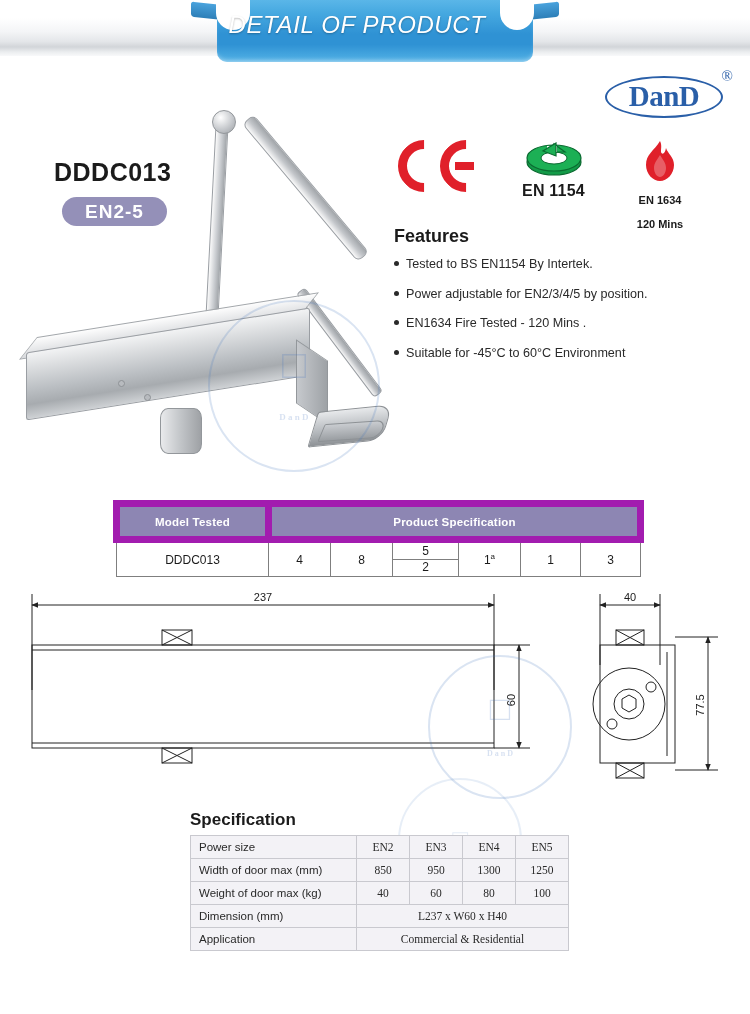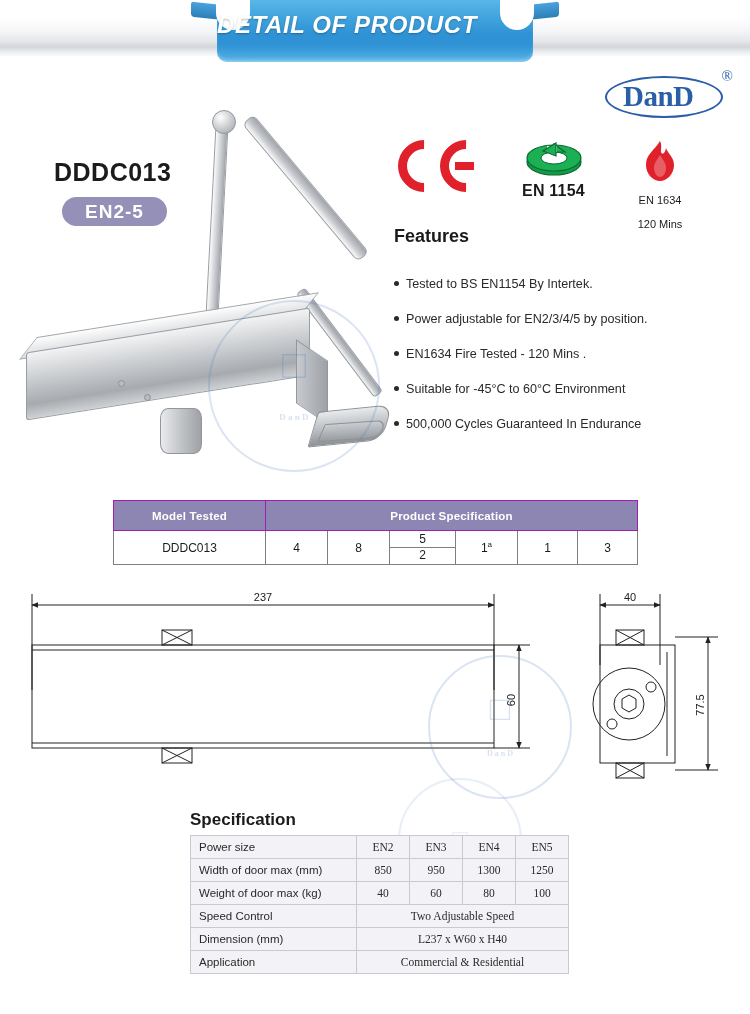--- a/index.html
+++ b/index.html
@@ -57,24 +57,24 @@
     top: 0; width: 34px; height: 30px;
     background: #ffffff;
     border-radius: 0 0 30px 30px;
   }
   .ribbon-notch.l { left: -1px; }
   .ribbon-notch.r { right: -1px; }
   .ribbon-title {
     position: absolute;
     left: 0; top: 11px;
     width: 280px;
-    text-align: left;
+    text-align: center;
     color: #ffffff;
     font-size: 24px;
-    font-weight: bold;
+    font-weight: normal;
     letter-spacing: .6px;
     font-style: italic;
     text-shadow: 0 1px 2px rgba(0,0,0,.28);
   }
 
   
   .logo-wrap {
     position: absolute;
     left: 605px; top: 68px;
     width: 130px; height: 52px;
@@ -82,22 +82,23 @@
   .logo-ellipse {
     position: absolute;
     left: 0; top: 8px;
     width: 118px; height: 42px;
     border: 2px solid #2a5fa8;
     border-radius: 50%;
     box-sizing: border-box;
   }
   .logo-text {
     position: absolute;
-    left: 18px; top: 12px;
+    left: 0; top: 12px;
     width: 118px;
+    text-align: center;
     font-family: "Liberation Serif", serif;
     font-size: 29px;
     font-weight: bold;
     color: #2a5fa8;
     letter-spacing: -.5px;
   }
   .logo-reg {
     position: absolute;
     right: 2px; top: 0px;
     font-size: 15px;
@@ -296,21 +297,21 @@
   }
   .fire-block {
     position: absolute;
     left: 214px; top: 0;
     width: 96px;
     text-align: center;
   }
   .flame-holder { width: 52px; height: 44px; margin: 0 auto 1px; }
   .fire-cap {
     font-size: 11px;
-    font-weight: normal;
+    font-weight: bold;
     color: #1b1b1b;
     line-height: 1.25;
     margin-top: 10px;
   }
 
   
   .features-title {
     position: absolute;
     left: 394px; top: 226px;
     font-size: 18px;
@@ -321,21 +322,20 @@
     position: absolute;
     left: 394px; top: 257px;
     width: 330px;
   }
   .feature-item {
     font-size: 12.6px;
     color: #2a2a2a;
     margin-bottom: 14.5px;
     line-height: 1.2;
     white-space: nowrap;
-    margin-top: 20px;
   }
   .feature-item .dot {
     display: inline-block;
     width: 5px; height: 5px;
     border-radius: 50%;
     background: #2a2a2a;
     margin-right: 7px;
     vertical-align: 2px;
   }
 
@@ -346,21 +346,21 @@
     width: 524px;
     border-collapse: collapse;
     table-layout: fixed;
   }
   .class-table th {
     background: #8d86b3;
     color: #ffffff;
     font-size: 11.5px;
     font-weight: bold;
     height: 27px;
-    border: 1px solid #a21caf;
+    border: 7px solid #a21caf;
     letter-spacing: .2px;
   }
   .class-table td {
     border: 1px solid #7f7f7f;
     height: 31px;
     text-align: center;
     font-size: 12px;
     color: #1b1b1b;
     background: #ffffff;
   }
@@ -487,21 +487,20 @@
     <div class="fire-cap">120 Mins</div>
   </div>
 </div>
 
 <div class="features-title">Features</div>
 <div class="features-list">
   <div class="feature-item"><span class="dot"></span><span>Tested to BS EN1154 By Intertek.</span></div>
   <div class="feature-item"><span class="dot"></span><span>Power adjustable for EN2/3/4/5 by position.</span></div>
   <div class="feature-item"><span class="dot"></span><span>EN1634 Fire Tested - 120 Mins .</span></div>
   <div class="feature-item"><span class="dot"></span><span>Suitable for -45°C to 60°C Environment</span></div>
-  <div class="feature-item"><span class="dot"></span><span>500,000 Cycles Guaranteed In Endurance</span></div>
 </div>
 
 <table class="class-table">
   <colgroup>
     <col style="width:152px">
       <col style="width:62px">
       <col style="width:62px">
     <col style="width:66px">
       <col style="width:62px">
       <col style="width:60px">
@@ -621,24 +620,20 @@
     <td class="val">1250</td>
   </tr>
   <tr>
     <td class="label">Weight of door max (kg)</td>
     <td class="val">40</td>
     <td class="val">60</td>
     <td class="val">80</td>
     <td class="val">100</td>
   </tr>
   <tr>
-    <td class="label">Speed Control</td>
-    <td class="val" colspan="4">Two Adjustable Speed</td>
-  </tr>
-  <tr>
     <td class="label">Dimension  (mm)</td>
     <td class="val" colspan="4">L237 x W60 x H40</td>
   </tr>
   <tr>
     <td class="label">Application</td>
     <td class="val" colspan="4">Commercial &amp; Residential</td>
   </tr>
 </tbody>
   </table>
 

